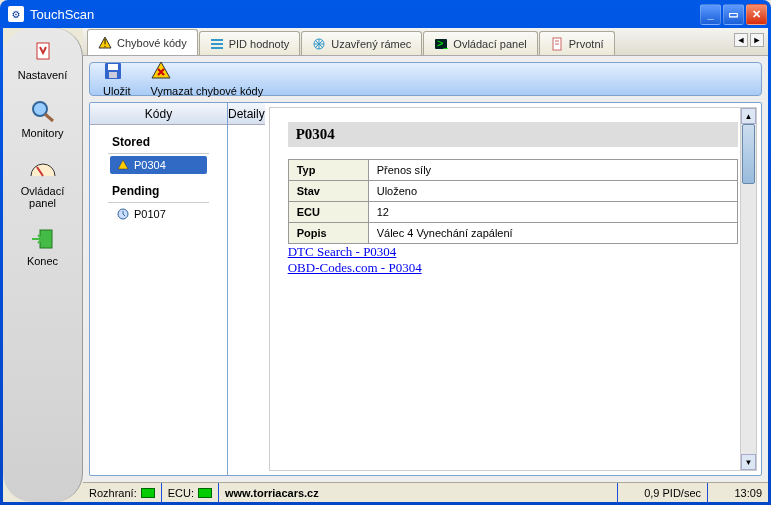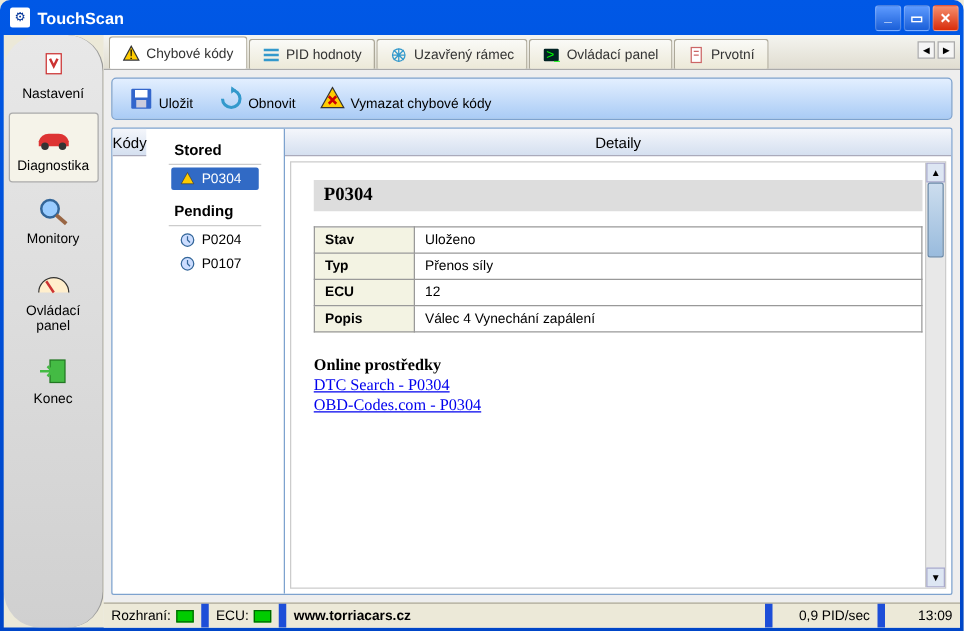--- a/index.html
+++ b/index.html
@@ -1,21 +1,21 @@
 <!DOCTYPE html>
 <html><head>
 <meta charset="utf-8">
 <style>
 * { box-sizing: border-box; margin: 0; padding: 0; font-family: Tahoma, sans-serif; font-size: 11px; }
 body { background: #ece9d8; width: 771px; height: 505px; overflow: hidden; }
 
 .window { width: 771px; height: 505px; background: linear-gradient(#0058e6, #0046c8); border-radius: 8px 8px 0 0; display: flex; flex-direction: column; }
 .titlebar { height: 28px; display: flex; align-items: center; padding: 0 4px; }
 .titlebar-icon { width: 16px; height: 16px; margin: 0 4px; background: #fff; border-radius: 2px; display:flex; align-items:center; justify-content:center; font-size:10px; color:#003399;}
-.titlebar-text { color: #fff; font-weight: bold; font-size: 13px; flex: 1; padding-left: 2px; }
+.titlebar-text { color: #fff; font-weight: normal; font-size: 13px; flex: 1; padding-left: 2px; }
 .win-btns { display: flex; gap: 2px; }
 .win-btn { width: 21px; height: 21px; border-radius: 3px; border: 1px solid #fff3; display:flex; align-items:center; justify-content:center; color:#fff; font-weight:bold; font-size:11px; }
 .win-btn.min, .win-btn.max { background: linear-gradient(#5e9bff, #1a5fd8); }
 .win-btn.close { background: linear-gradient(#f58f6d, #d82c0b); }
 
 .client { flex: 1; margin: 0 3px 3px 3px; background: #ece9d8; display: flex; position: relative; }
 
 .sidebar { width: 80px; background: linear-gradient(to bottom, #e8e8e8, #d0d0d0); border-right: 1px solid #999; display: flex; flex-direction: column; align-items: center; padding-top: 4px; border-radius: 29px; }
 .side-item { width: 72px; padding: 6px 2px; text-align: center; cursor: pointer; border: 1px solid transparent; border-radius:3px; margin-bottom:2px;}
 .side-item.active { background: #f5f3e9; border: 1px solid #aaa; }
@@ -25,48 +25,48 @@
 .main { flex: 1; display: flex; flex-direction: column; background:#eee; }
 
 .tabs { height: 28px; background: linear-gradient(#f4f4f0, #e0ddd0); border-bottom: 1px solid #aaa; display: flex; align-items: flex-end; position:relative; padding-left:4px;}
 .tab { height: 24px; padding: 0 10px; display: flex; align-items: center; gap: 5px; border: 1px solid #aca899; border-bottom: none; background: linear-gradient(#fafaf7,#ece9d8); border-radius: 3px 3px 0 0; margin-right: 1px; cursor:pointer; color:#333;}
 .tab.active { background: #fff; height: 26px; font-weight:normal;}
 .tab-icon { width:14px; height:14px; display:flex; align-items:center; justify-content:center;}
 .tab-nav { position:absolute; right:4px; top:5px; display:flex; gap:2px;}
 .tab-nav span { width:14px; height:14px; border:1px solid #aaa; background:#f5f5f5; display:flex; align-items:center; justify-content:center; font-size:9px; cursor:pointer;}
 
 .toolbar { margin: 6px 6px 0 6px; height: 34px; background: linear-gradient(#e3efff, #a9cbf5); border: 1px solid #7da2ce; border-radius: 4px; display: flex; align-items: center; padding: 0 4px; gap: 2px; }
-.tool-btn { display: flex; align-items: flex-end; gap: 4px; padding: 3px 8px; border: 1px solid transparent; border-radius: 3px; cursor: pointer; }
+.tool-btn { display: flex; align-items: flex-start; gap: 4px; padding: 3px 8px; border: 1px solid transparent; border-radius: 3px; cursor: pointer; flex-direction: column; }
 .tool-icon { width:20px; height:20px; display:flex; align-items:center; justify-content:center;}
 
 .content { flex:1; margin:6px; border:1px solid #7da2ce; background:#fff; display:flex; border-radius:2px; overflow:hidden;}
-.col-codes { width:138px; border-right:1px solid #7da2ce; display:flex; }
+.col-codes { width:138px; border-right:1px solid #7da2ce; display:flex; flex-direction:column;}
 .col-head { height:22px; background:linear-gradient(#f4f6fb,#d5e0f0); border-bottom:1px solid #aab; text-align:center; line-height:22px; font-size:12px;}
 .codes-body { flex:1; padding:6px 18px; overflow:auto;}
 .group-head { font-weight:bold; font-size:12px; padding:4px 4px; border-bottom:1px solid #ccc; margin-bottom:2px;}
 .code-item { display:flex; align-items:center; gap:4px; padding:2px 6px; margin:1px 2px; cursor:pointer; border-radius:2px;}
 .code-item.selected { background:#316ac5; color:#fff;}
 .code-icon { width:14px; height:14px; display:flex; align-items:center; justify-content:center; font-size:10px;}
 
-.col-details { flex:1; display:flex; flex-direction:column;}
+.col-details { flex:1; display:flex; flex-direction:row;}
 .details-body { flex:1; position:relative; background:#fff; margin:4px; border:1px solid #ccc; overflow:auto;}
 .details-inner { padding:14px 18px;}
 .det-title { background:#ddd; padding:4px 8px; font-weight:bold; font-size:15px; font-family:'Times New Roman',serif; margin-bottom:12px;}
 table.det { width:100%; border-collapse:collapse; font-family:'Times New Roman',serif; font-size:13px;}
 table.det td { border:1px solid #999; padding:4px 8px;}
 table.det td:first-child { width:80px; font-weight:bold; background:#f3f3e3;}
 .online-head { font-weight:bold; font-family:'Times New Roman',serif; font-size:13px; margin-top:18px;}
 .online-link { color:#0000ee; text-decoration:underline; font-family:'Times New Roman',serif; font-size:13px; cursor:pointer; display:block;}
 .vscroll { position:absolute; right:0; top:0; bottom:0; width:16px; background:#e8e8e8; border-left:1px solid #ccc;}
 .vscroll .thumb{ position:absolute; top:16px; left:1px; right:1px; height:60px; background:linear-gradient(#cde,#9bd); border:1px solid #68a; border-radius:2px;}
 .vscroll .arr{ position:absolute; left:0; right:0; height:16px; background:#dde6f3; display:flex; align-items:center; justify-content:center; font-size:8px; border:1px solid #aac;}
 .vscroll .arr.top{top:0;} .vscroll .arr.bot{bottom:0;}
 
 .statusbar { height:20px; background:#ece9d8; border-top:1px solid #aca899; display:flex; align-items:center; font-size:11px;}
-.sb-cell { padding:0 6px; border-right:6px solid #1d4ed8; height:100%; display:flex; align-items:center; gap:4px;}
+.sb-cell { padding:0 6px; border-right:1px solid #1d4ed8; height:100%; display:flex; align-items:center; gap:4px;}
 .sb-led { width:14px; height:10px; background:#0c0; border:1px solid #060;}
 .sb-url { flex:1; text-align:center; font-weight:bold;}
 </style>
 </head>
 <body>
 
 <div class="window">
   <div class="titlebar">
     <div class="titlebar-icon">⚙</div>
     <div class="titlebar-text">TouchScan</div>
@@ -81,30 +81,20 @@
     <div class="sidebar">
       <div class="side-item">
         <div class="side-icon">
             <svg width="28" height="24">
               <rect x="8" y="2" width="12" height="16" fill="#fff" stroke="#c33"></rect>
               <path d="M11 6 L14 12 L17 6" stroke="#c33" fill="none" stroke-width="2"></path>
             </svg>
           </div>
         <div class="side-label">Nastavení</div>
       </div>
-      <div class="side-item active">
-        <div class="side-icon">
-            <svg width="32" height="20">
-              <path d="M4 12 Q6 6 12 6 L20 6 Q26 6 28 12 L28 16 L4 16 Z" fill="#d33"></path>
-              <circle cx="9" cy="16" r="3" fill="#333"></circle>
-              <circle cx="23" cy="16" r="3" fill="#333"></circle>
-            </svg>
-          </div>
-        <div class="side-label">Diagnostika</div>
-      </div>
       <div class="side-item">
         <div class="side-icon">
             <svg width="28" height="24">
               <circle cx="11" cy="10" r="7" fill="#9cf" stroke="#369" stroke-width="2"></circle>
               <line x1="16" y1="15" x2="24" y2="22" stroke="#964" stroke-width="3"></line>
             </svg>
           </div>
         <div class="side-label">Monitory</div>
       </div>
       <div class="side-item">
@@ -185,29 +175,20 @@
       <div class="toolbar">
         <div class="tool-btn">
           <span class="tool-icon">
               <svg width="20" height="20">
                 <rect x="2" y="2" width="16" height="16" fill="#36c" rx="1"></rect>
                 <rect x="5" y="3" width="10" height="6" fill="#fff"></rect>
                 <rect x="6" y="11" width="8" height="6" fill="#ccd"></rect>
               </svg>
             </span>
           <span>Uložit</span>
-        </div>
-        <div class="tool-btn">
-          <span class="tool-icon">
-              <svg width="20" height="20">
-                <path d="M10 3 A7 7 0 1 1 3 10" fill="none" stroke="#39c" stroke-width="2.5"></path>
-                <path d="M10 0 L10 6 L14 3 Z" fill="#39c"></path>
-              </svg>
-            </span>
-          <span>Obnovit</span>
         </div>
         <div class="tool-btn">
           <span class="tool-icon">
               <svg width="20" height="20">
                 <path d="M10 1 L19 17 L1 17 Z" fill="#ffcc00" stroke="#333"></path>
                 <path d="M7 8 L13 14 M13 8 L7 14" stroke="#c00" stroke-width="2"></path>
               </svg>
             </span>
           <span>Vymazat chybové kódy</span>
         </div>
@@ -227,60 +208,50 @@
               <span>P0304</span>
             </div>
             <div class="group-head" style="margin-top:6px;">Pending</div>
             <div class="code-item">
               <span class="code-icon">
                   <svg width="12" height="12">
                     <circle cx="6" cy="6" r="5" fill="#cdf" stroke="#369"></circle>
                     <path d="M6 3 L6 6 L8 8" stroke="#369" fill="none"></path>
                   </svg>
                 </span>
-              <span>P0204</span>
-            </div>
-            <div class="code-item">
-              <span class="code-icon">
-                  <svg width="12" height="12">
-                    <circle cx="6" cy="6" r="5" fill="#cdf" stroke="#369"></circle>
-                    <path d="M6 3 L6 6 L8 8" stroke="#369" fill="none"></path>
-                  </svg>
-                </span>
               <span>P0107</span>
             </div>
           </div>
         </div>
 
         <div class="col-details">
           <div class="col-head">Detaily</div>
           <div class="details-body">
             <div class="details-inner">
               <div class="det-title">P0304</div>
               <table class="det">
                 <tbody>
                     <tr>
+                      <td>Typ</td>
+                      <td>Přenos síly</td>
+                    </tr>
+                <tr>
                       <td>Stav</td>
                       <td>Uloženo</td>
-                    </tr>
-                <tr>
-                      <td>Typ</td>
-                      <td>Přenos síly</td>
                     </tr>
                 <tr>
                       <td>ECU</td>
                       <td>12</td>
                     </tr>
                 <tr>
                       <td>Popis</td>
                       <td>Válec 4 Vynechání zapálení</td>
                     </tr>
               </tbody>
                 </table>
-              <div class="online-head">Online prostředky</div>
               <a class="online-link">DTC Search - P0304</a>
               <a class="online-link">OBD-Codes.com - P0304</a>
             </div>
             <div class="vscroll">
               <div class="arr top">▲</div>
               <div class="thumb"></div>
               <div class="arr bot">▼</div>
             </div>
           </div>
         </div>

